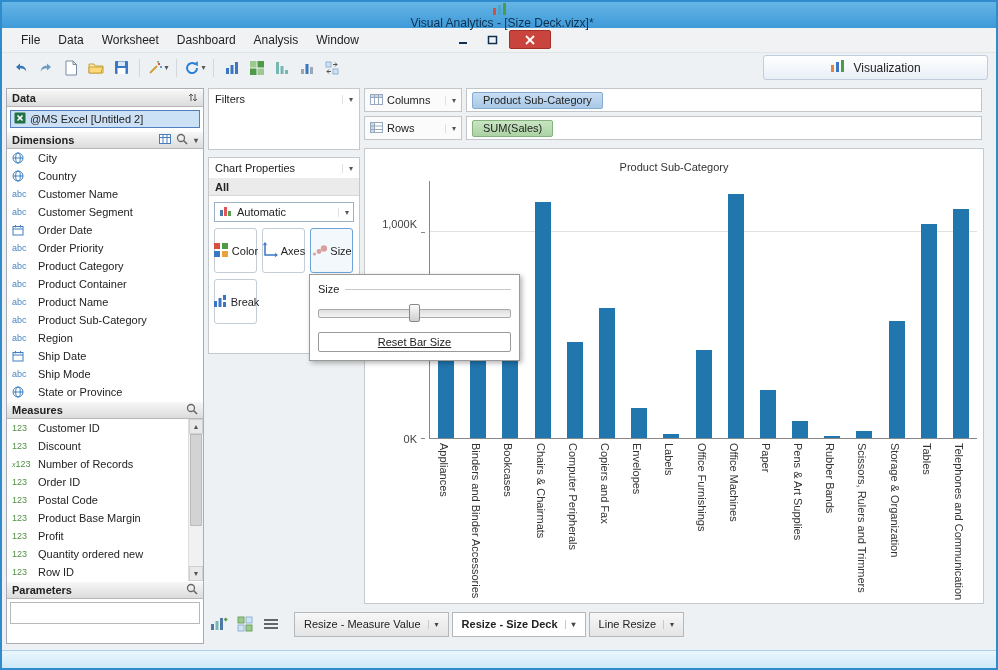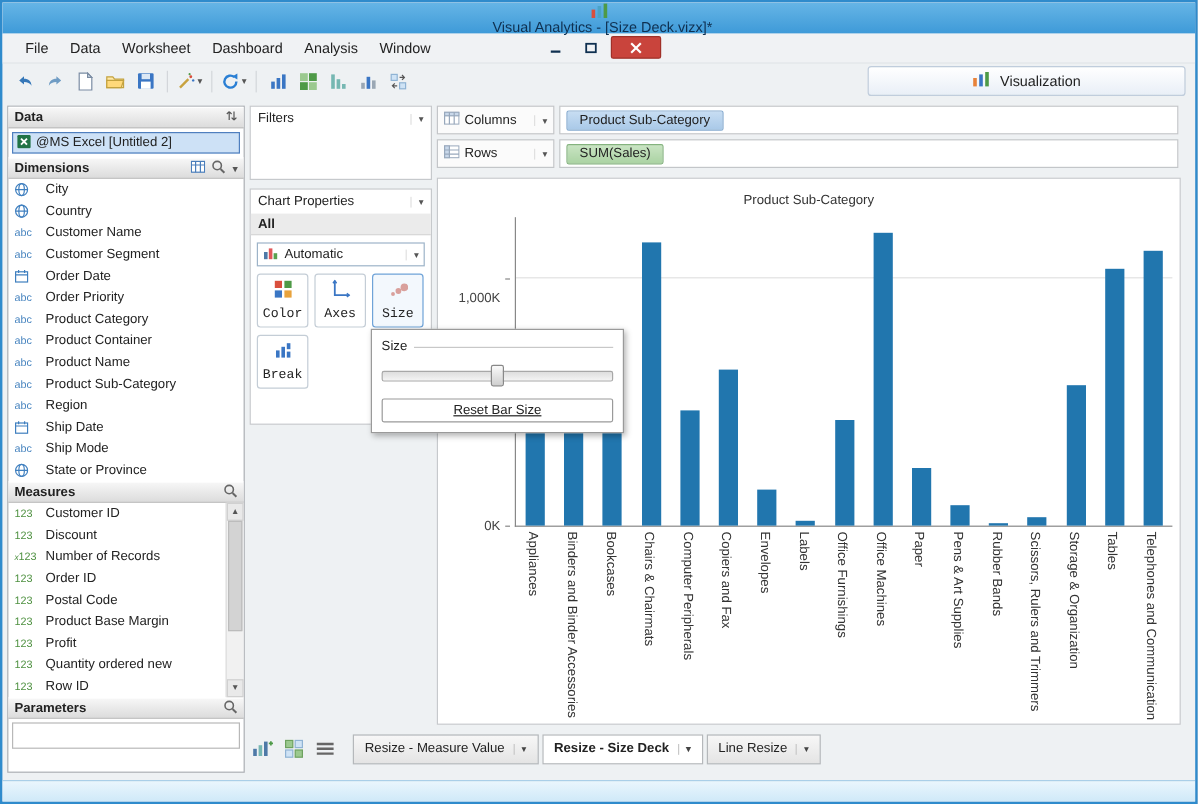--- a/index.html
+++ b/index.html
@@ -14,21 +14,21 @@
   .win-btn { width:28px; height:19px; display:flex; align-items:center; justify-content:center; border-radius:2px; }
   .win-btn.close { width:42px; background:#c9443c; border:1px solid #a03028; }
 
   
   .menubar { height:24px; display:flex; align-items:center; padding-left:10px; font-size:12px; background:#f0f2f4; }
   .menu-item { padding:3px 9px; cursor:default; }
   .toolbar { height:30px; display:flex; align-items:center; padding:0 8px; gap:3px; border-top:1px solid #e2e5e8; }
   .tb-btn { height:22px; min-width:22px; display:flex; align-items:center; justify-content:center; border-radius:2px; }
   .tb-sep { width:1px; height:18px; background:#d3d6da; margin:0 4px; }
   .caret-sm { font-size:8px; color:#555; margin-left:1px; }
-  .viz-btn { margin-left:auto; width:265px; height:25px; border:1px solid #c0cddc; border-radius:3px;
+  .viz-btn { margin-left:auto; width:225px; height:25px; border:1px solid #c0cddc; border-radius:3px;
              background:linear-gradient(#ffffff,#e9eff7); display:flex; align-items:center; justify-content:center; gap:7px; font-size:12px; }
 
   
   .sidebar { position:absolute; left:4px; top:86px; width:198px; height:556px; background:#fff; border:1px solid #a9adb2; display:flex; flex-direction:column; }
   .side-header { height:18px; flex:none; background:linear-gradient(#f7f7f7,#dcdcdc); border-top:1px solid #fff; border-bottom:1px solid #b7b7b7;
                  display:flex; align-items:center; padding:0 5px; font-weight:bold; }
   .hdr-icons { margin-left:auto; display:flex; align-items:center; gap:5px; }
   .connection { height:18px; margin:3px; border:1px solid #4f7fbf; background:#cde1f6; display:flex; align-items:center; gap:4px; padding:0 3px; }
   .field-list { flex:none; }
   .field-row { height:18px; display:flex; align-items:center; gap:3px; padding-left:5px; }
@@ -48,21 +48,21 @@
   .panel { position:absolute; left:206px; top:86px; width:152px; }
   .card { background:#fff; border:1px solid #c6c9cc; }
   .filters-card { height:62px; margin-bottom:7px; }
   .cp-card { height:197px; }
   .card-header { height:20px; display:flex; align-items:center; padding:0 6px; }
   .caret { margin-left:auto; font-size:8px; color:#555; border-left:1px solid #e0e0e0; padding-left:6px; }
   .all-row { height:18px; background:#ebebeb; border-bottom:1px solid #d8d8d8; font-weight:bold; display:flex; align-items:center; padding:0 6px; }
   .combo { height:20px; margin:6px 5px 0 5px; border:1px solid #9db3c8; background:#fff; display:flex; align-items:center; gap:4px; padding:0 4px; }
   .mark-row { display:flex; gap:5px; margin:6px 5px 0 5px; }
   .mark-btn { width:43px; height:45px; border:1px solid #c4cdd6; border-radius:3px; background:#fff;
-              display:flex; flex-direction:column; align-items:center; justify-content:center; gap:3px; font-size:11px;font-family:Liberation Mono, monospace; }
+              display:flex; align-items:center; justify-content:center; gap:3px; font-size:11px; }
   .mark-btn.active { border-color:#6fa3d8; background:#f3f8fd; }
 
   
   .shelf-row { position:absolute; left:362px; right:14px; height:24px; display:flex; gap:4px; }
   .row-cols { top:86px; } .row-rows { top:114px; }
   .shelf-ctl { width:98px; border:1px solid #c3c6c9; background:#fbfbfb; display:flex; align-items:center; gap:4px; padding:0 5px; }
   .shelf { flex:1; border:1px solid #c3c6c9; background:#fff; display:flex; align-items:center; padding:0 3px; }
   .pill { height:17px; border-radius:2px; padding:0 10px; display:inline-flex; align-items:center; margin:0 2px; }
   .pill.dim { background:linear-gradient(#c7ddf2,#a9c9e8); border:1px solid #85abd0; }
   .pill.meas { background:linear-gradient(#c9e4c3,#abd3a3); border:1px solid #84b37e; }
@@ -559,21 +559,21 @@
     <div class="shelf" id="rows-shelf">
         <div class="pill meas">SUM(Sales)</div>
       </div>
   </div>
 
   <div class="chart-card">
     <div class="chart-title">Product Sub-Category</div>
     <div class="y-axis">
         <div class="ytick" style="bottom: -6px;">0K</div>
         <div class="tickmark" style="bottom: 0px;"></div>
-        <div class="ytick" style="bottom: 184px; margin-left: 28px;">1,000K</div>
+        <div class="ytick" style="bottom: 209px; margin-left: 28px;">1,000K</div>
         <div class="tickmark" style="bottom: 205.6px;"></div>
       </div>
     <div class="plot">
         <div class="gridline" style="bottom: 205.6px;"></div>
         <div class="bar" style="left: 8.08824px; width: 16px; height: 93.7536px; background: rgb(33, 118, 174);"></div>
         <div class="bar" style="left: 40.2647px; width: 16px; height: 131.173px; background: rgb(33, 118, 174);"></div>
         <div class="bar" style="left: 72.4412px; width: 16px; height: 104.445px; background: rgb(33, 118, 174);"></div>
         <div class="bar" style="left: 104.618px; width: 16px; height: 235.618px; background: rgb(33, 118, 174);"></div>
         <div class="bar" style="left: 136.794px; width: 16px; height: 96.2208px; background: rgb(33, 118, 174);"></div>
         <div class="bar" style="left: 168.971px; width: 16px; height: 130.35px; background: rgb(33, 118, 174);"></div>

